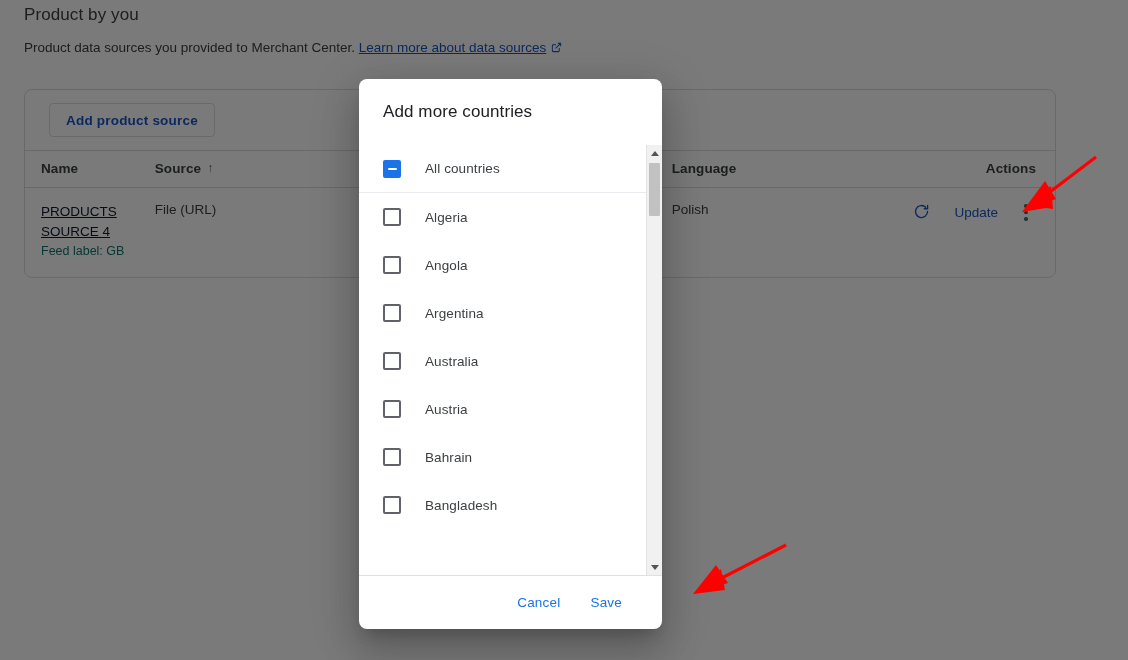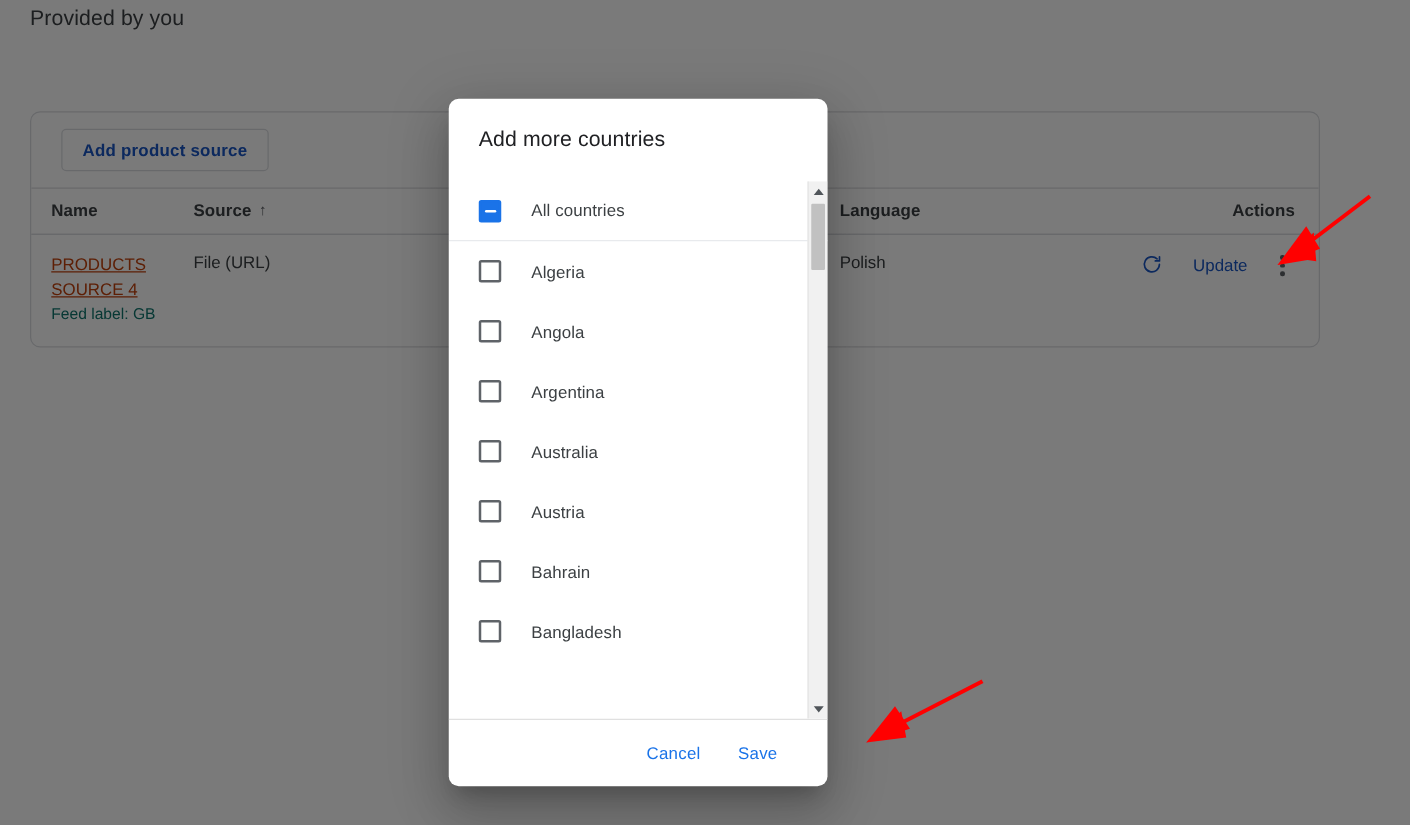--- a/index.html
+++ b/index.html
@@ -105,21 +105,21 @@
   .sort-arrow {
     display: inline-block;
     margin-left: 6px;
     color: #5f6368;
     font-size: 12px;
     vertical-align: 1px;
   }
 
   .tbl td { padding-top: 14px; color: #3c4043; }
   .link-name {
-    color: #c2410c;
+    color: #0f172a;
     text-decoration: underline;
     display: block;
     line-height: 20px;
     cursor: pointer;
   }
   .feed-label {
     color: #0f766e;
     font-size: 12.5px;
     margin-top: 2px;
     display: block;
@@ -317,22 +317,30 @@
     position: absolute;
     inset: 0;
     pointer-events: none;
   }
 </style>
 </head>
 <body>
 
 <div id="page">
 
-  <div class="page-heading">Provided by you</div>
-
+  <div class="page-heading">Product by you</div>
+
+  <div class="page-sub">
+    <span>Product data sources you provided to Merchant Center.</span>
+    <a href="#"><span>Learn more about data sources</span></a><span class="ext-icon"><svg viewBox="0 0 24 24" width="11" height="11" fill="none" stroke="#1a56c4" stroke-width="2.2">
+          <path d="M18 13v6a2 2 0 0 1-2 2H5a2 2 0 0 1-2-2V8a2 2 0 0 1 2-2h6"></path>
+          <polyline points="15 3 21 3 21 9"></polyline>
+          <line x1="10" y1="14" x2="21" y2="3"></line>
+        </svg></span>
+  </div>
 
   <div class="card">
     <div class="card-toolbar">
       <button class="btn-outline">Add product source</button>
     </div>
 
     <table class="tbl">
       <thead>
         <tr>
           <th class="c-name">Name</th>

